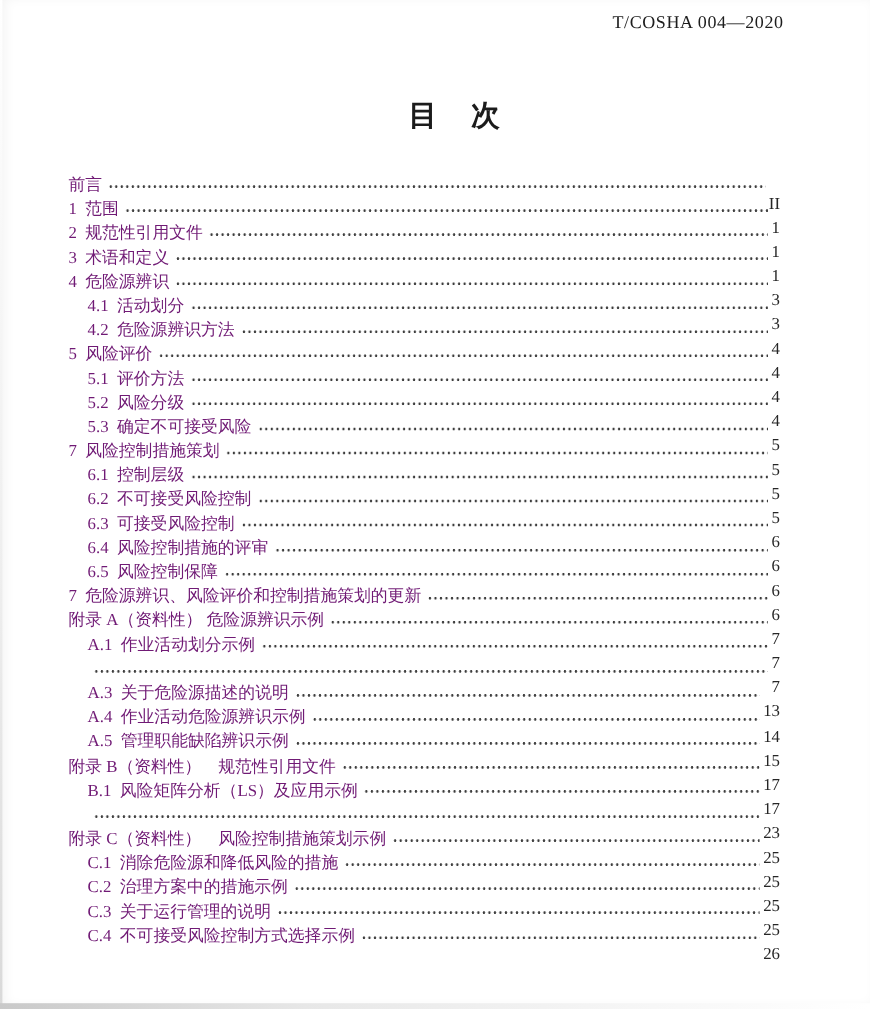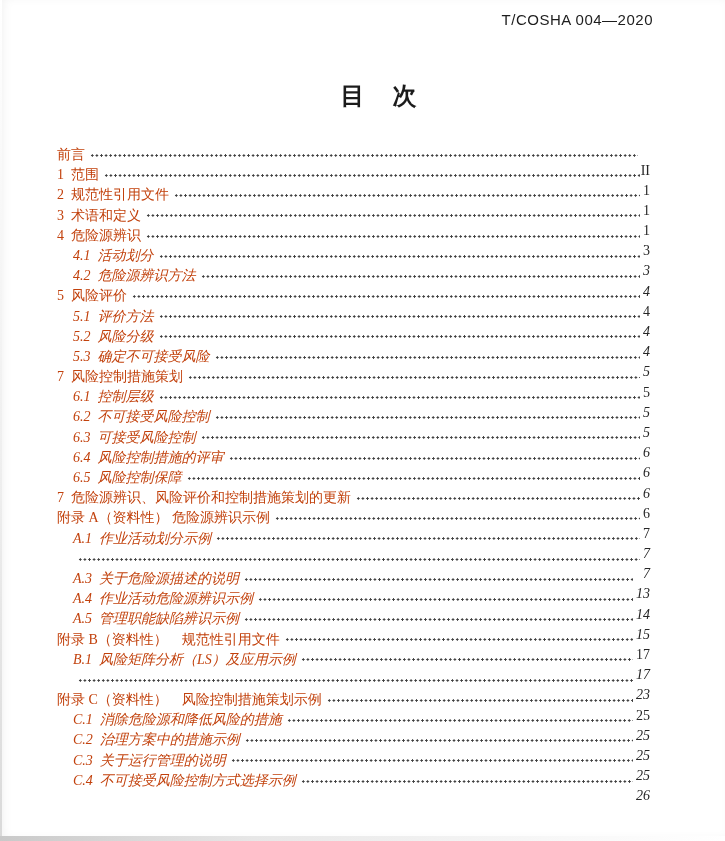--- a/index.html
+++ b/index.html
@@ -8,39 +8,39 @@
     width:725px;height:841px;
     margin:0 auto;
     background:#ffffff;
     font-family:"Liberation Serif","DejaVu Serif",serif;
     color:#262626;
     overflow:hidden;
     box-shadow:inset 4px -2px 10px rgba(0,0,0,0.05);
   }
   .doc-code{
     position:absolute;top:11px;right:72px;
-    font-family:Liberation Sans, sans-serif;
+    font-family:Liberation Serif, serif;
     font-size:15px;letter-spacing:0.5px;color:#1d1d1d;
   }
   .page-title{
     position:absolute;top:80px;left:0;width:100%;
     text-align:center;transform:translateX(17px);
     font-size:24px;font-weight:bold;color:#1b1b1b;
     letter-spacing:2px;margin:0;
   }
   .toc{
     position:absolute;top:145px;left:57px;right:75px;
   }
   .row{
     display:flex;align-items:center;
     line-height:20.2px;height:20.2px;
     font-size:14px;
   }
-  .row.l1{padding-left:16px;font-style:italic;}
-  .lbl{white-space:pre;flex:none;color:#c2410c;text-align:center;}
+  .row.l1{padding-left:16px;}
+  .lbl{white-space:pre;flex:none;color:#701a75;text-align:center;}
   .dots{
     flex:1 1 auto;align-self:stretch;
     margin:0 3px 0 5px;
     background-image:radial-gradient(circle,#3d3d3d 0.9px,rgba(0,0,0,0) 1.25px);
     background-size:4.6px 4.6px;
     background-repeat:repeat-x;
     background-position:left center;
     min-width:8px;
   }
   .pg{flex:none;text-align:right;color:#262626;margin-top:31px;}

